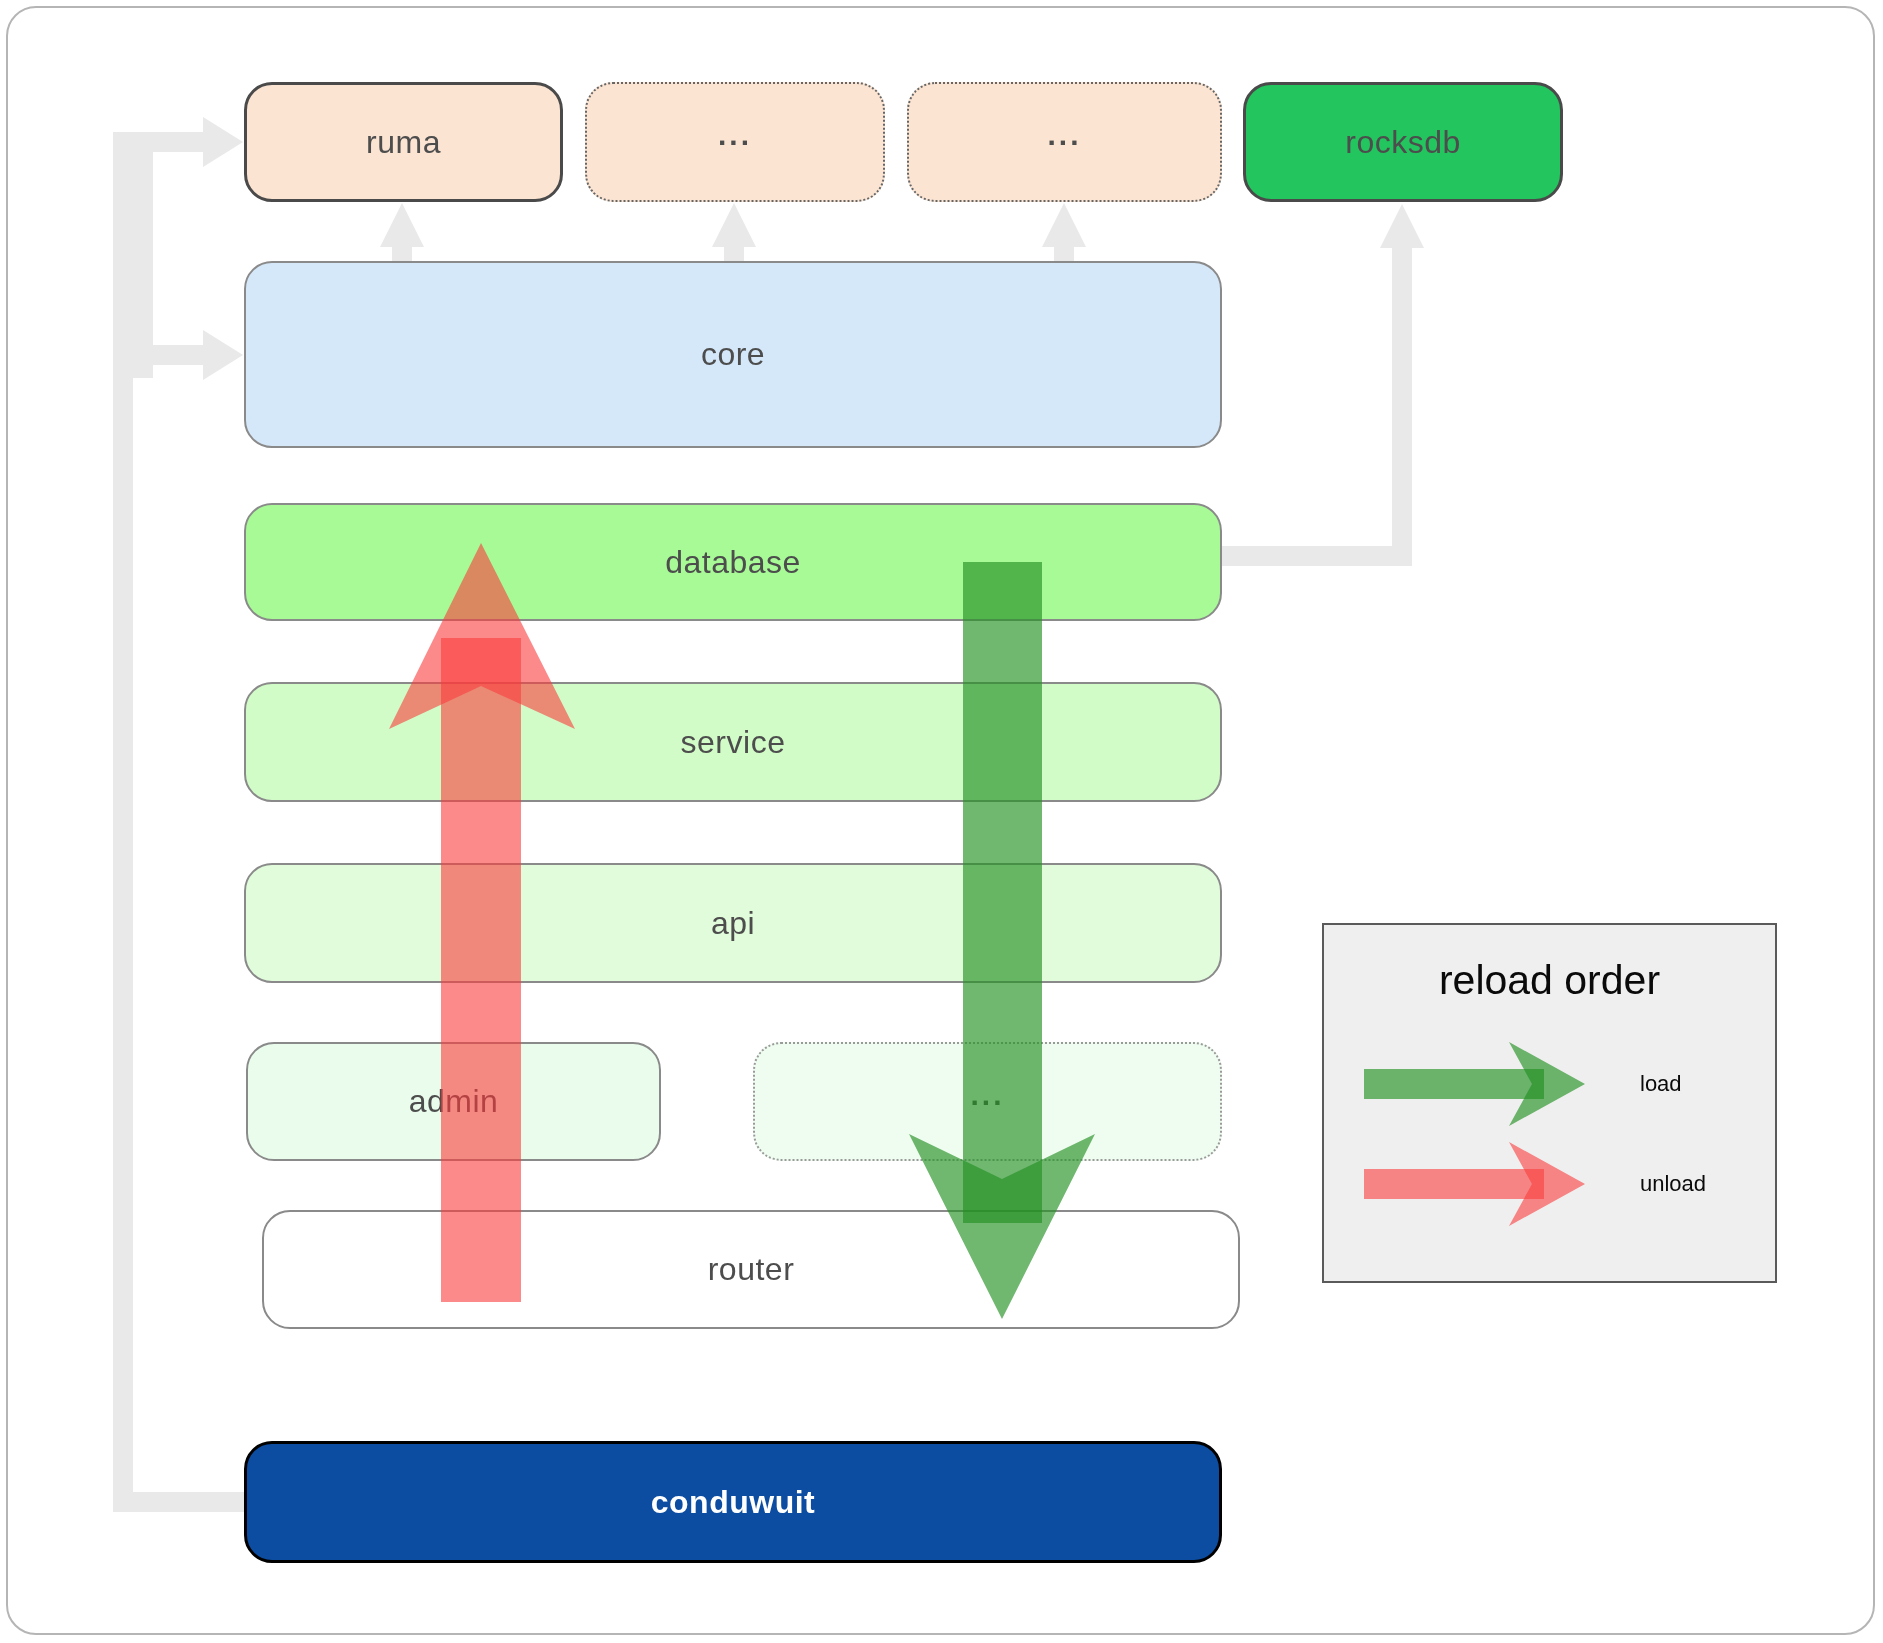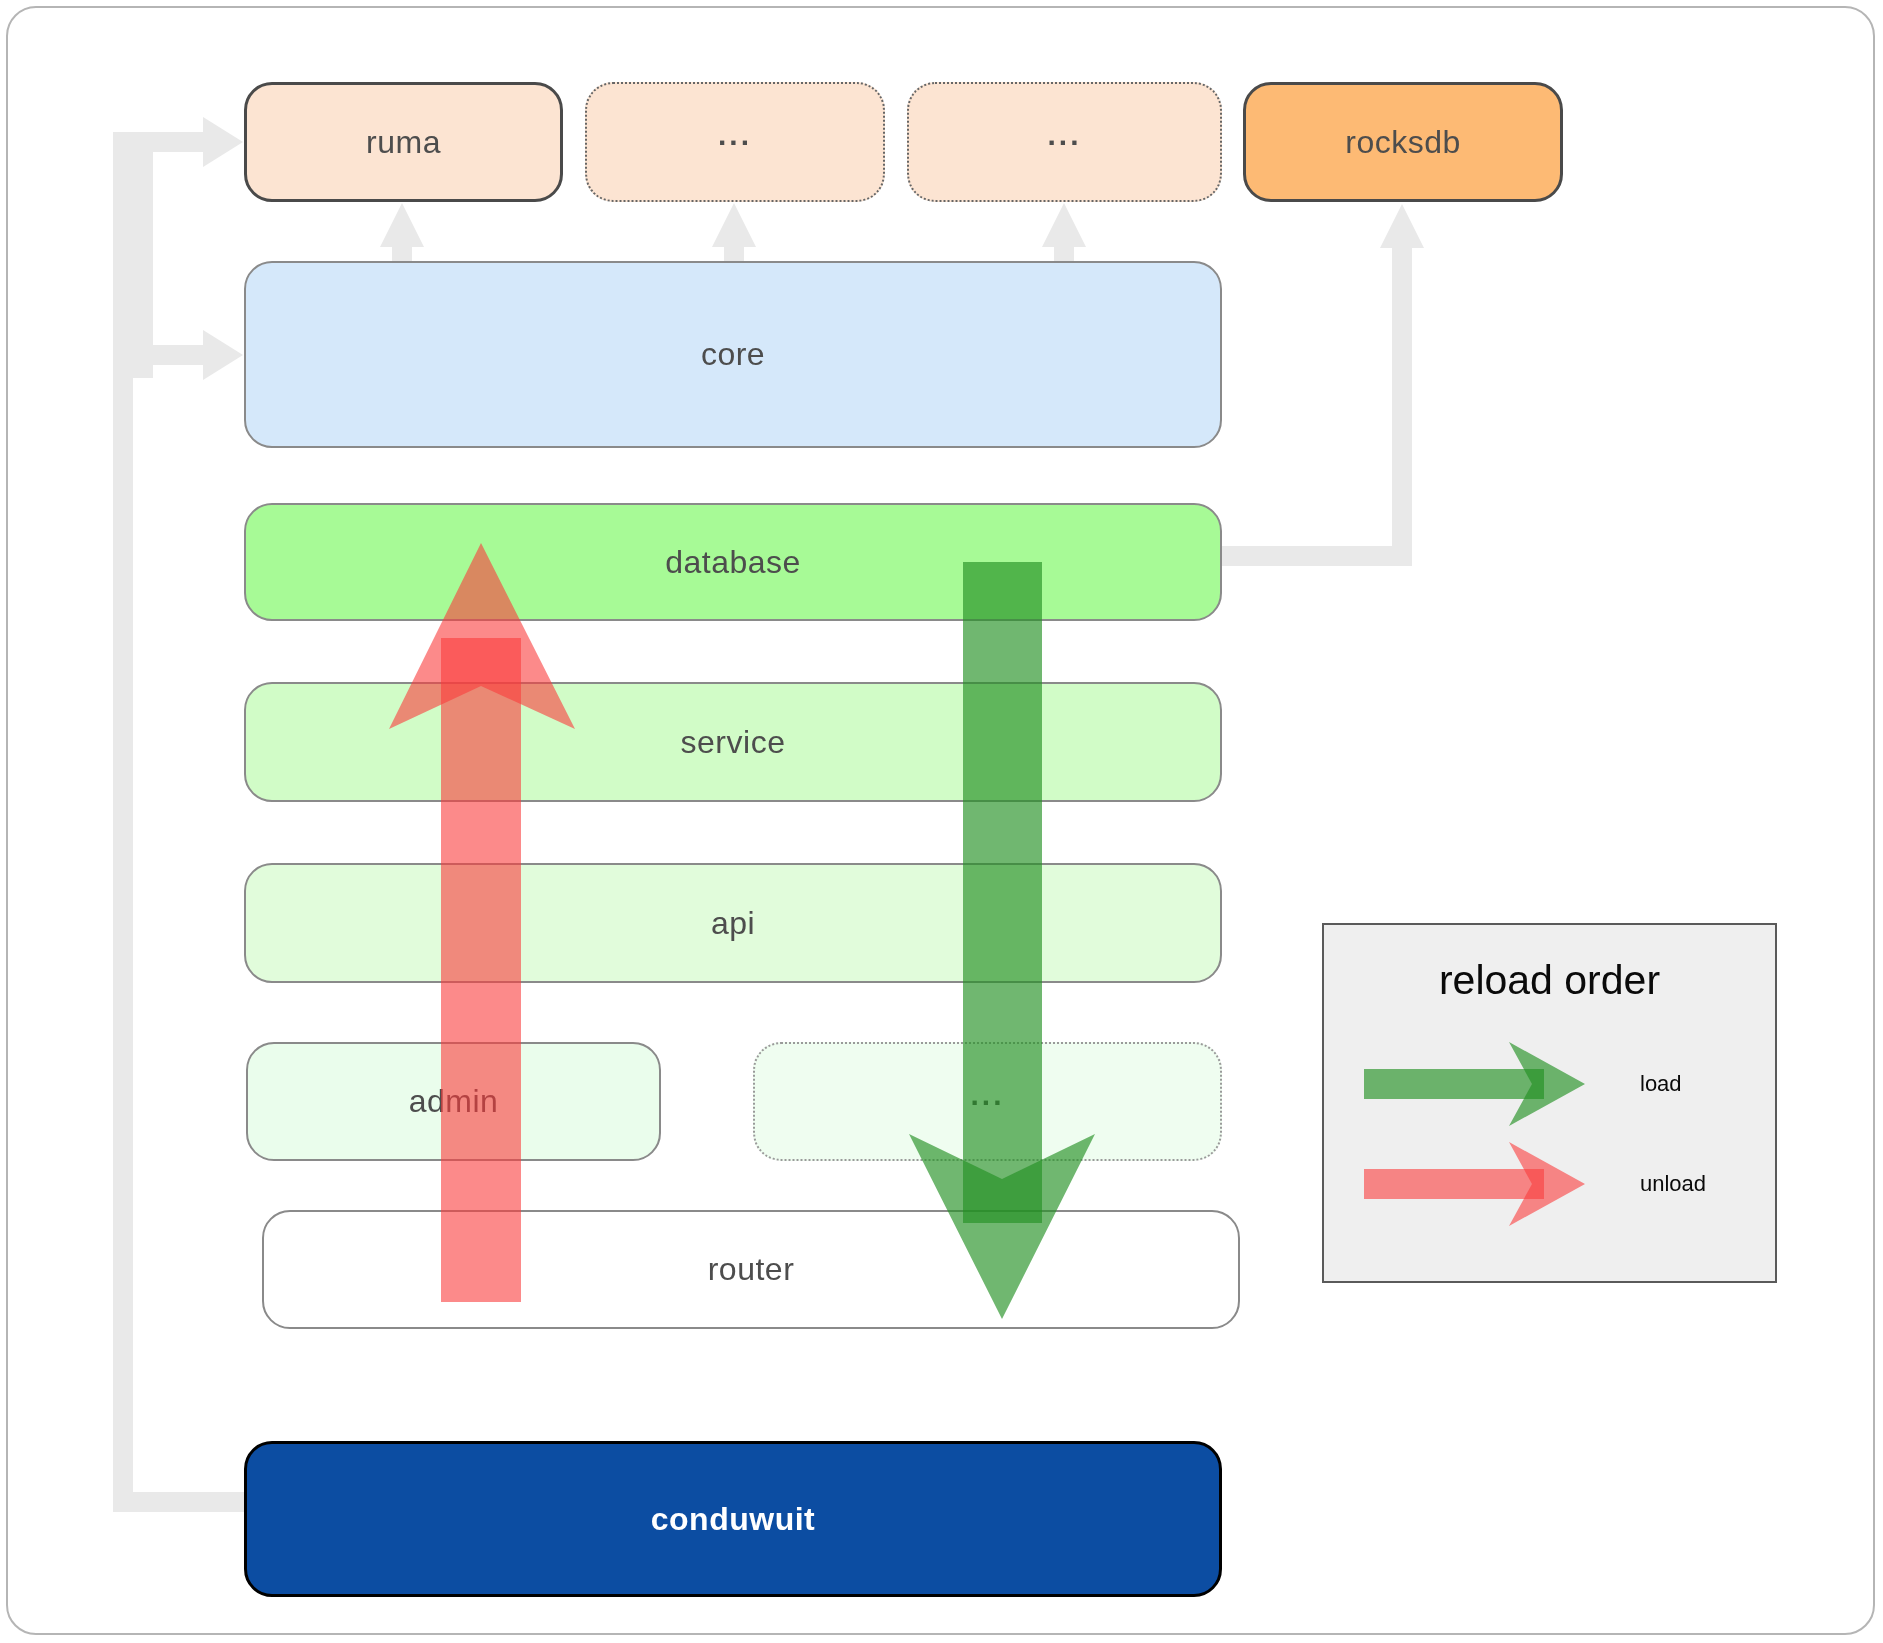--- a/index.html
+++ b/index.html
@@ -27,21 +27,21 @@
   .ell1     {left:585px;top:82px;  width:300px;height:120px;}
   .ell2     {left:907px;top:82px;  width:315px;height:120px;}
   .rocksdb  {left:1243px;top:82px; width:320px;height:120px;}
   .core     {left:244px;top:261px; width:978px;height:187px;}
   .database {left:244px;top:503px; width:978px;height:118px;}
   .service  {left:244px;top:682px; width:978px;height:120px;}
   .api      {left:244px;top:863px; width:978px;height:120px;}
   .admin    {left:246px;top:1042px;width:415px;height:119px;}
   .ell3     {left:753px;top:1042px;width:469px;height:119px;}
   .router   {left:244px;top:1210px;width:978px;height:119px;background:#ffffff;margin-left:18px;}
-  .conduwuit{left:244px;top:1441px;width:978px;height:156px;color:#ffffff;border:3px solid #000000;font-weight:600;}
+  .conduwuit{left:244px;top:1441px;width:978px;height:122px;color:#ffffff;border:3px solid #000000;font-weight:600;}
   
   .legend{
     position:absolute;left:1322px;top:923px;width:455px;height:360px;
     border:2px solid #5a5a5a;box-sizing:border-box;
   }
   .legend-title{
     position:absolute;left:0;top:32px;width:100%;text-align:center;
     font-size:41px;color:#0a0a0a;font-weight:500;
   }
   .legend-row{position:absolute;left:40px;display:flex;align-items:center;}
@@ -92,21 +92,21 @@
 
   <div class="box ruma b-solid-dark" style="background-color: rgb(252, 228, 210);">
     <span>ruma</span>
   </div>
   <div class="box ell1 b-dot-dark" style="background-color: rgb(252, 228, 210);">
     <span class="dots">...</span>
   </div>
   <div class="box ell2 b-dot-dark" style="background-color: rgb(252, 228, 210);">
     <span class="dots">...</span>
   </div>
-  <div class="box rocksdb b-solid-dark" style="background-color: #fdba74;">
+  <div class="box rocksdb b-solid-dark" style="background-color: #22c55e;">
     <span>rocksdb</span>
   </div>
 
   <div class="box core b-gray" style="background-color: rgb(213, 232, 250);">
     <span>core</span>
   </div>
 
   <div class="box database b-gray" style="background-color: rgb(167, 250, 150);">
     <span>database</span>
   </div>

